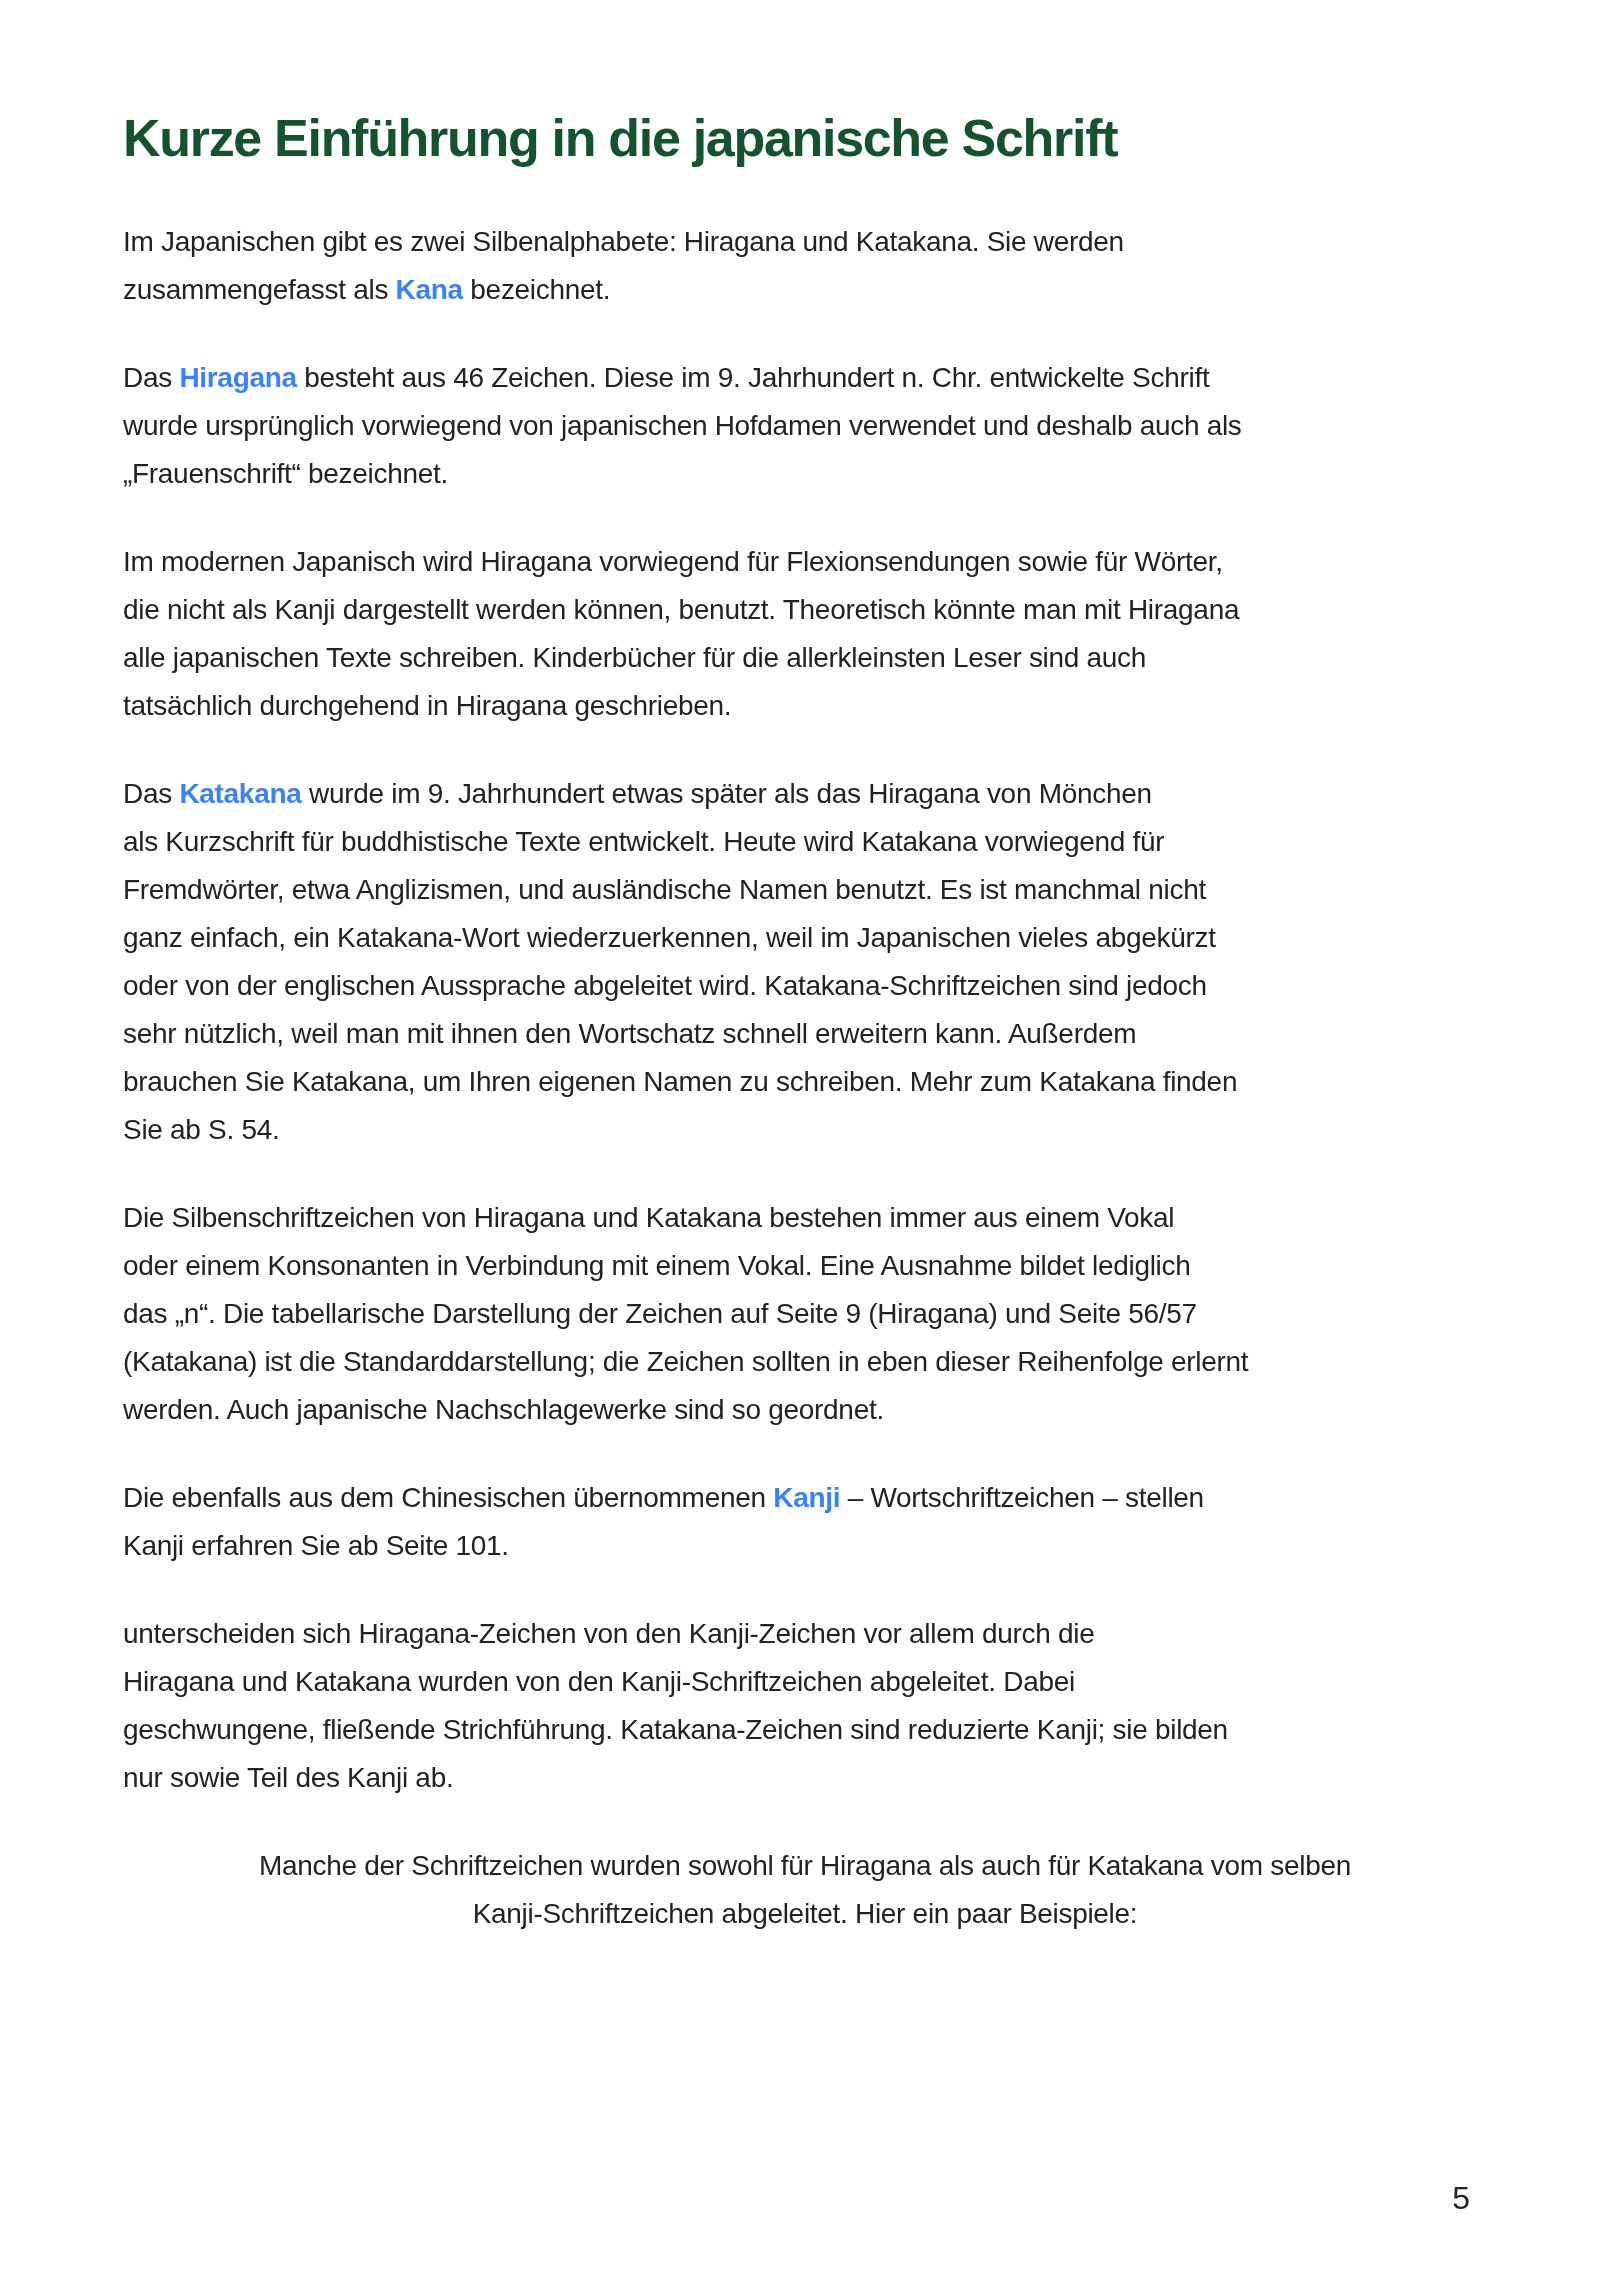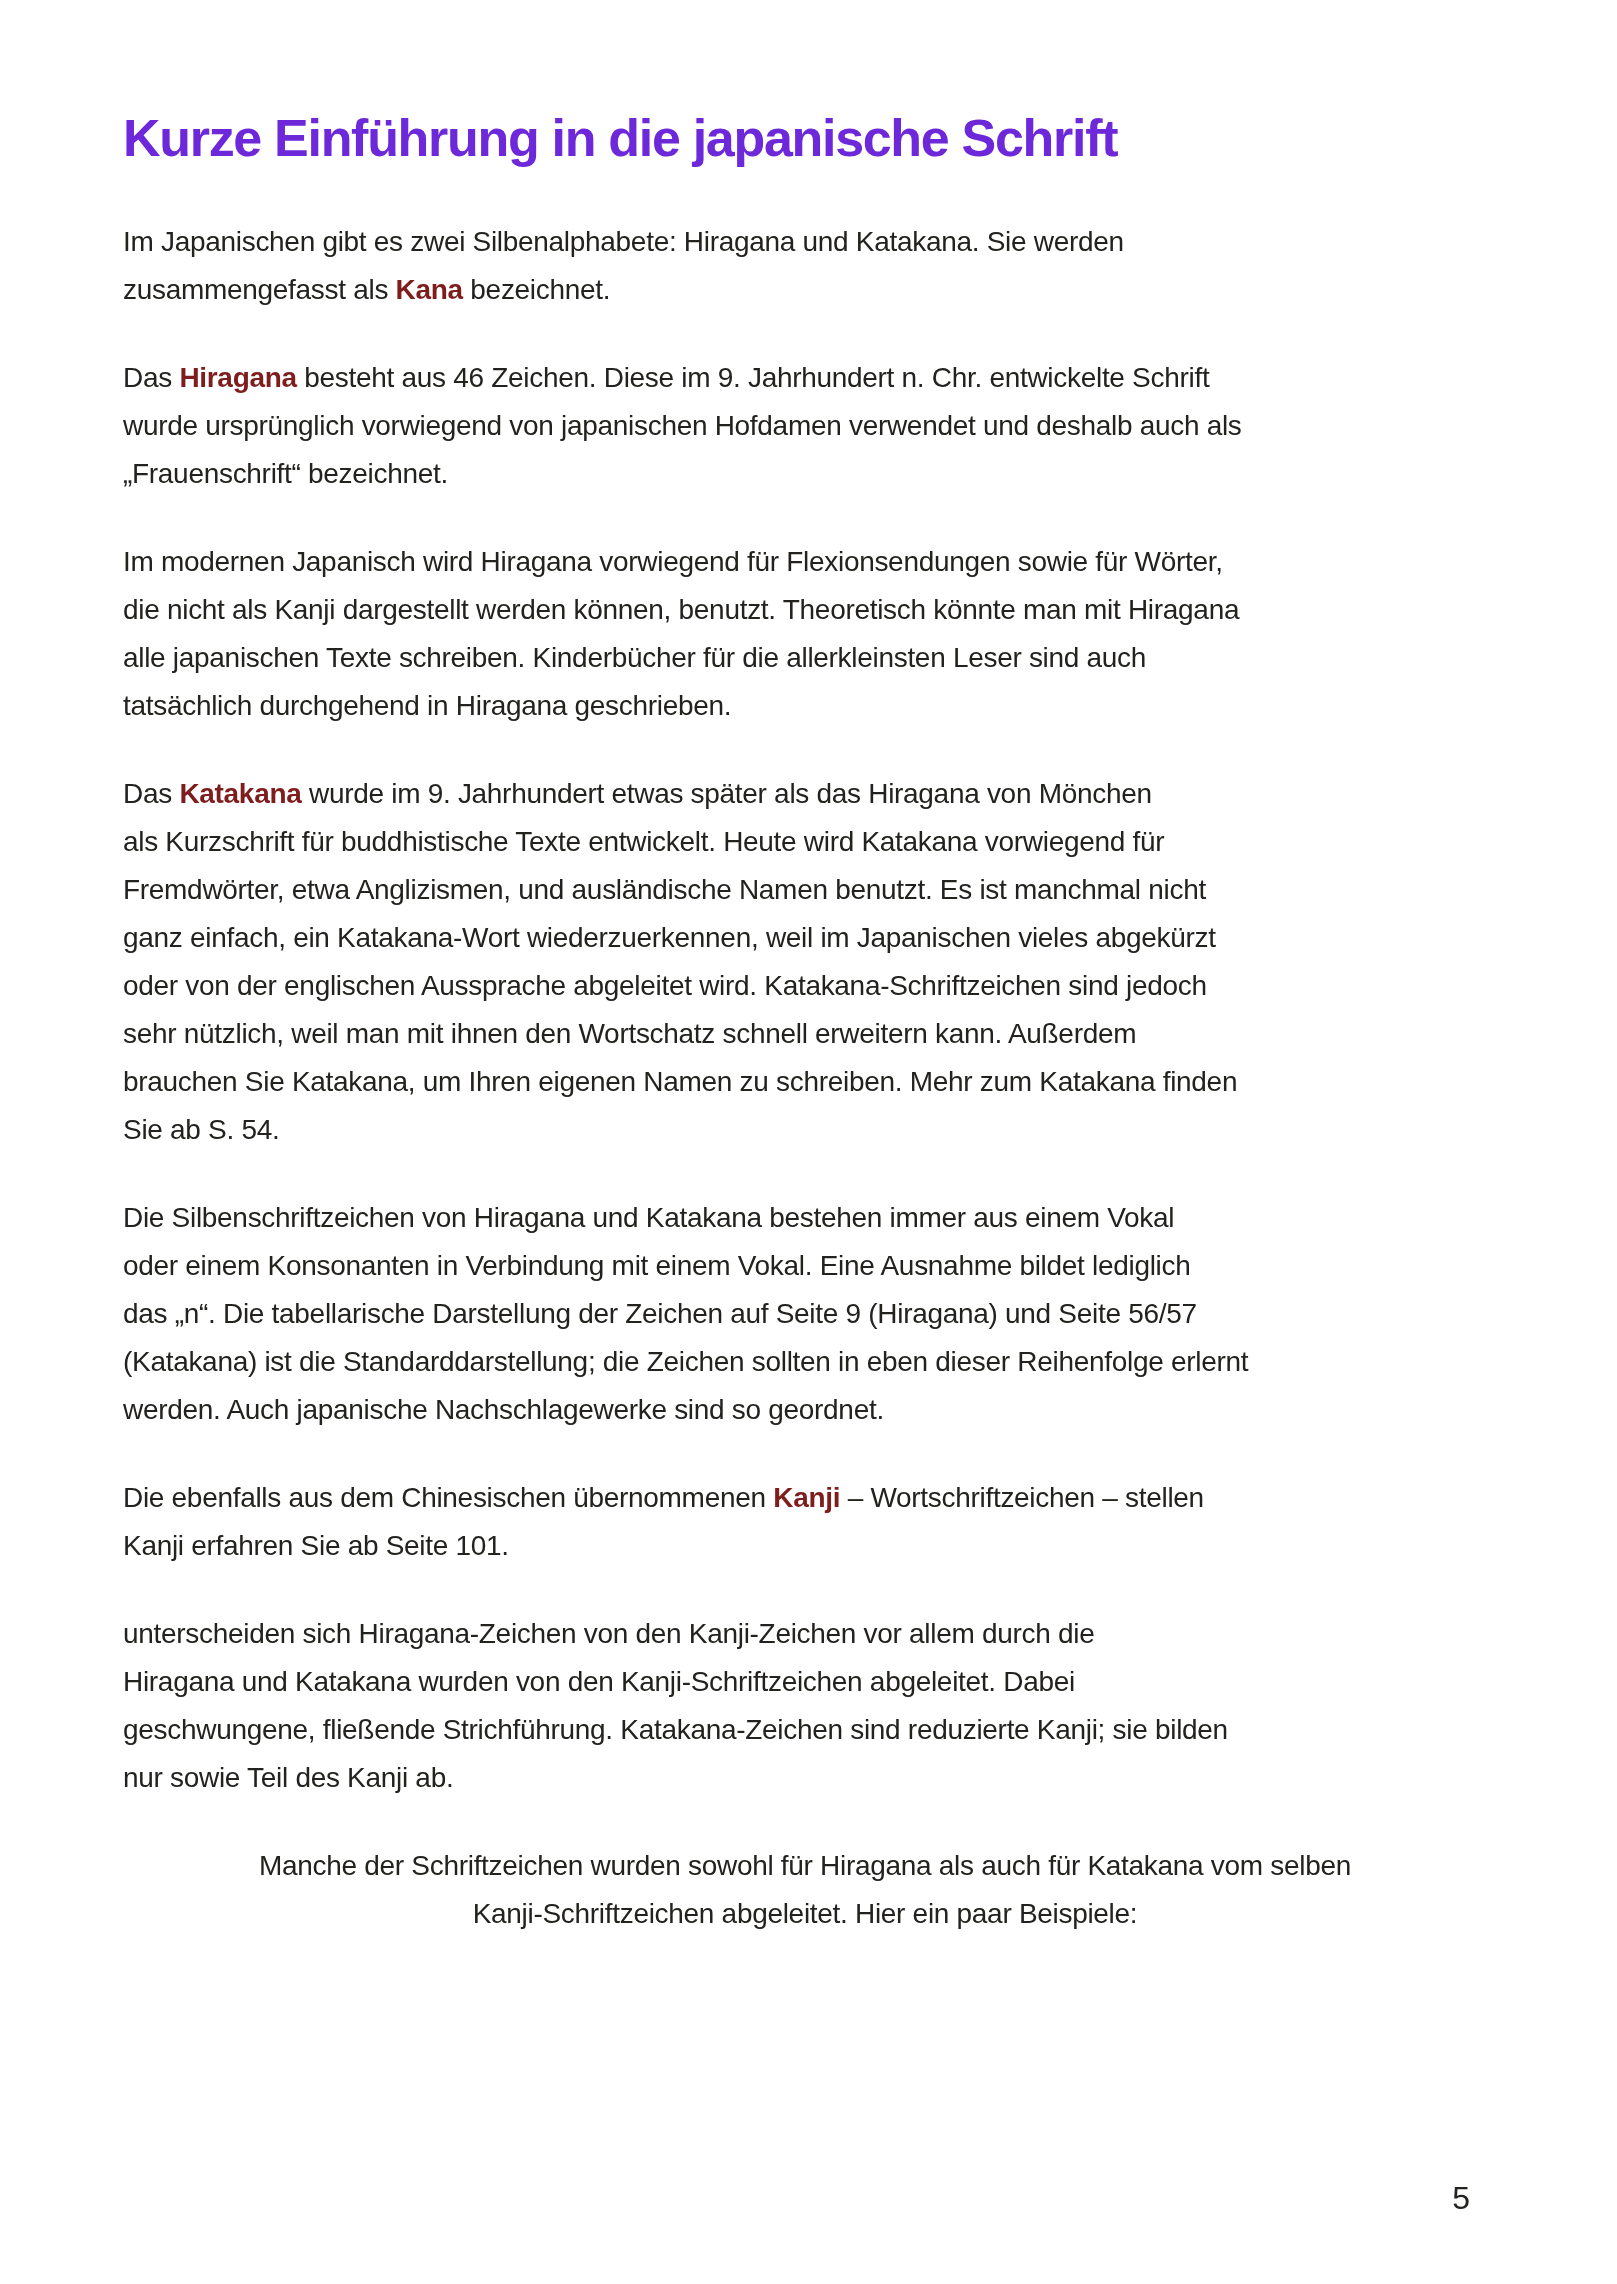--- a/index.html
+++ b/index.html
@@ -21,40 +21,40 @@
     left: 123px;
     top: 108px;
     width: 1364px;
   }
   .title {
     margin: 0 0 49px 0;
     font-size: 52px;
     line-height: 61px;
     font-weight: 700;
     letter-spacing: -1.3px;
-    color: #6d28d9;
+    color: #14532d;
   }
   .paragraph {
     margin: 0 0 40px 0;
   }
   .paragraph:last-child {
     margin-bottom: 0;
     text-align: center;
   }
   .line {
     font-size: 28px;
     line-height: 48px;
     font-weight: 400;
     letter-spacing: -0.3px;
     white-space: nowrap;
     color: #23221f;
   }
   .line strong {
     font-weight: 700;
-    color: #7f1d1d;
+    color: #3b82f6;
   }
   .page-number {
     position: absolute;
     right: 148px;
     top: 2180px;
     font-size: 32px;
     line-height: 37px;
     font-weight: 400;
     color: #23221f;
   }

